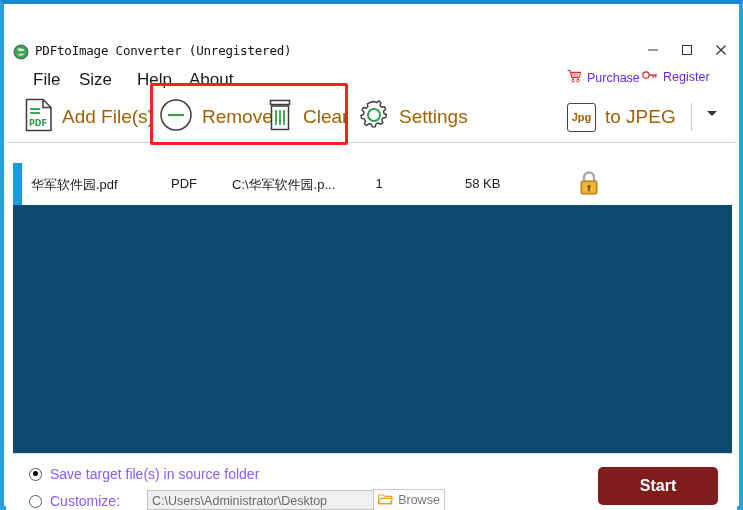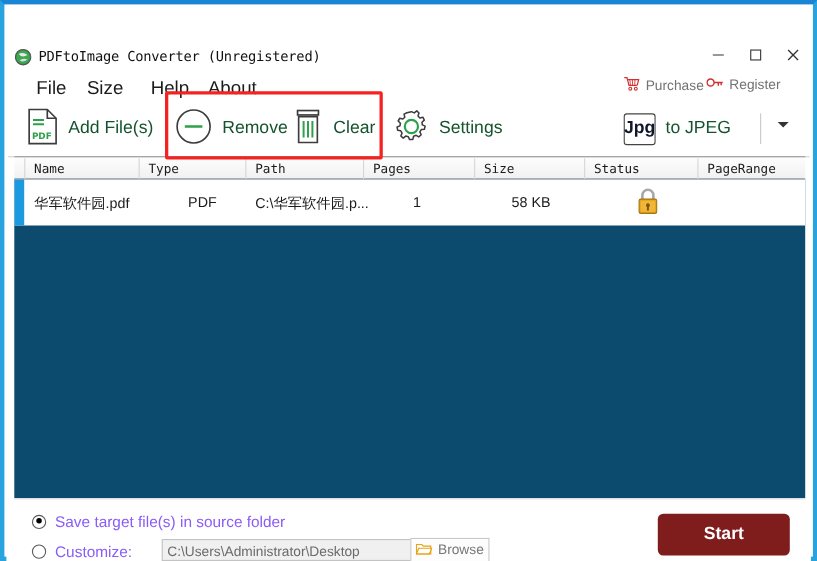--- a/index.html
+++ b/index.html
@@ -88,21 +88,21 @@
     font-size: 17px;
     color: #1b1b1b;
     cursor: default;
     padding: 2px 4px;
   }
 
   .hdr-link {
     position: absolute;
     top: 33px;
     font-size: 12.5px;
-    color: #737373;
+    color: #6d28d9;
     cursor: default;
     display: flex;
     align-items: center;
     gap: 5px;
     text-align: center;
   }
 
   
   .toolbar {
     position: absolute;
@@ -115,22 +115,22 @@
     position: absolute;
     top: 6px;
     height: 40px;
     display: flex;
     align-items: center;
     gap: 9px;
     cursor: default;
     padding: 0 4px;
   }
   .tb-label {
-    font-size: 16px;
-    color: #14532d;
+    font-size: 19px;
+    color: #a16207;
     white-space: nowrap;
   }
   .tb-sep {
     position: absolute;
     top: 12px;
     width: 1px; height: 28px;
     background: #c8c8c8;
   }
   .dropdown-arrow {
     position: absolute;
@@ -141,23 +141,23 @@
     border-top: 5px solid #333;
     cursor: default;
   }
   .jpg-box {
     width: 29px; height: 29px;
     border: 1.6px solid #444;
     border-radius: 3px;
     display: flex;
     align-items: center;
     justify-content: center;
-    font-size: 16px;
+    font-size: 11px;
     font-weight: bold;
-    color: #0f172a;
+    color: #a16207;
     box-sizing: border-box;
   }
 
   
   .table-head {
     position: absolute;
     left: 6px; top: 106px;
     width: 719px; height: 21px;
     background: linear-gradient(#fdfdfd, #f1f1f1);
     border-top: 1px solid #9a9a9a;
@@ -438,37 +438,20 @@
 
       <div class="tb-item" style="left:556px">
         <span class="jpg-box">Jpg</span>
         <span class="tb-label">to JPEG</span>
       </div>
 
       <div class="tb-sep" style="left:684px"></div>
       <div class="dropdown-arrow" style="left:700px"></div>
     </div>
 
-    <div class="table-head">
-      <div class="th" style="left:18px">Name</div>
-      <div class="th" style="left:122px">Type</div>
-      <div class="th" style="left:219px">Path</div>
-      <div class="th" style="left:326px">Pages</div>
-      <div class="th" style="left:427px">Size</div>
-      <div class="th" style="left:527px">Status</div>
-      <div class="th" style="left:630px">PageRange</div>
-
-      <div class="th-div" style="left:9px"></div>
-      <div class="th-div" style="left:113px"></div>
-      <div class="th-div" style="left:210px"></div>
-      <div class="th-div" style="left:317px"></div>
-      <div class="th-div" style="left:418px"></div>
-      <div class="th-div" style="left:518px"></div>
-      <div class="th-div" style="left:621px"></div>
-    </div>
 
     <div class="table-body">
       <div class="row">
         <div class="row-sel-bar"></div>
         <div class="cell" style="left:18px;width:100px">华军软件园.pdf</div>
         <div class="cell" style="left:158px;width:60px">PDF</div>
         <div class="cell" style="left:219px;width:108px">C:\华军软件园.p...</div>
         <div class="cell num" style="left:355px;width:22px">1</div>
         <div class="cell" style="left:452px;width:60px">58 KB</div>
         <div class="cell" style="left:565px;top:7px;width:30px">

